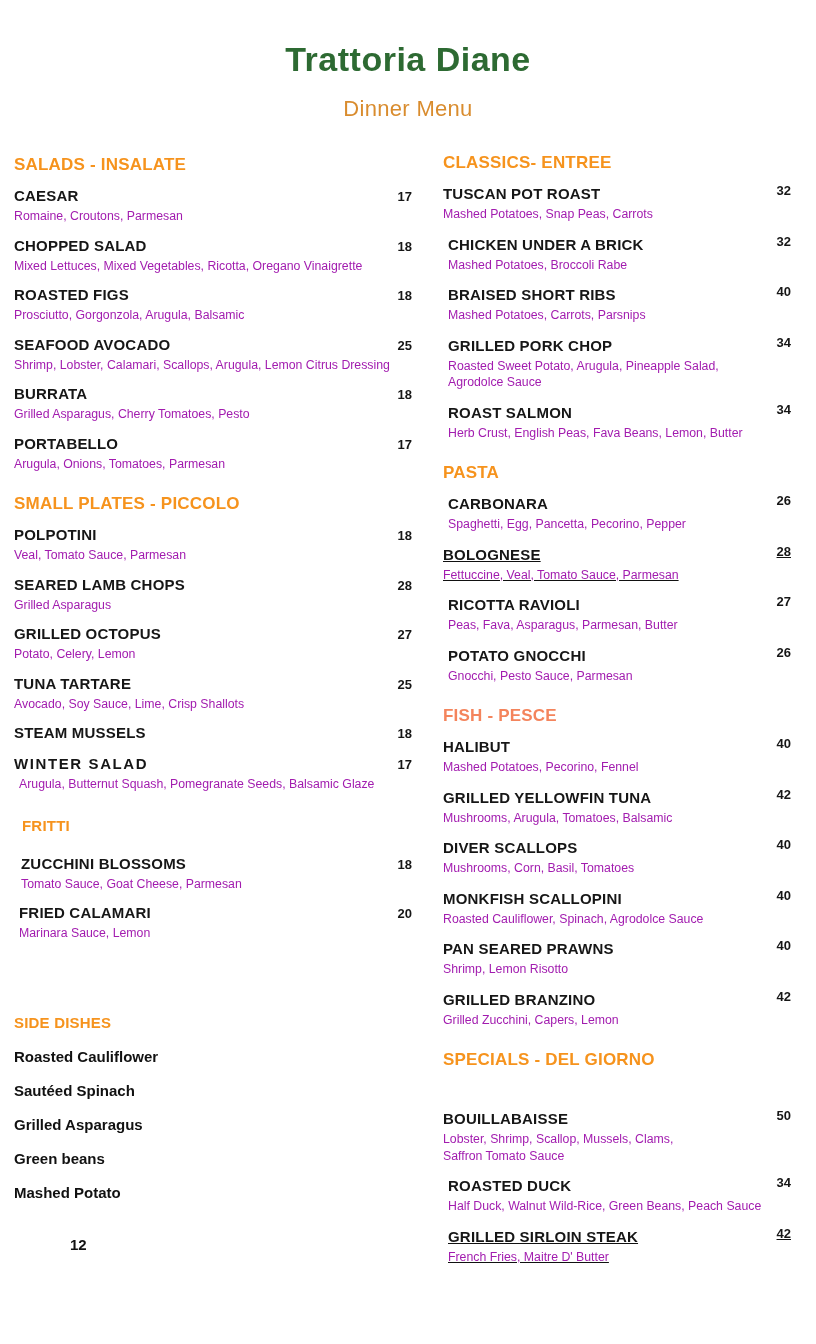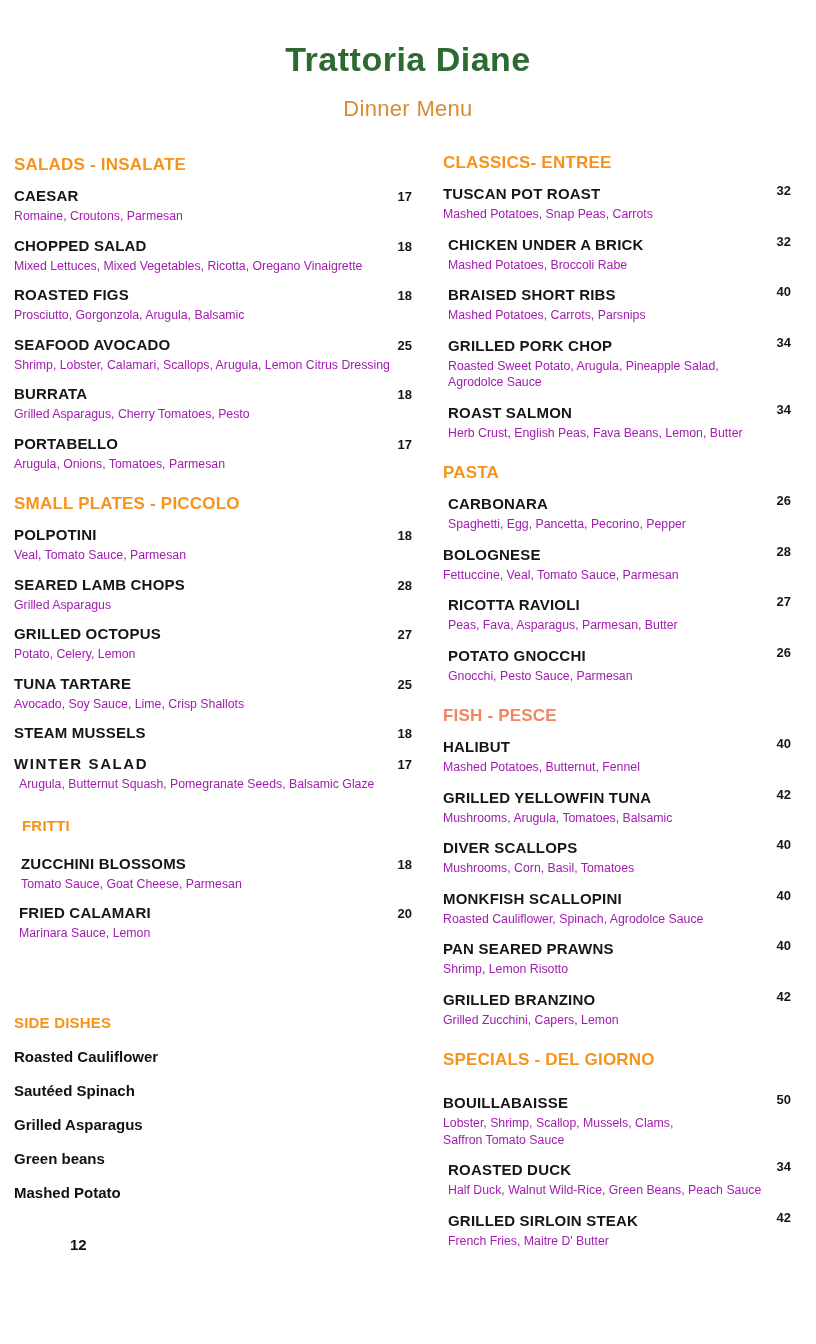--- a/index.html
+++ b/index.html
@@ -27,24 +27,24 @@
   .col-right .item { margin-bottom:13px; }
   .item .row { display:flex; justify-content:space-between; align-items:baseline; }
   .nm { font-size:15px; font-weight:bold; color:#161616; letter-spacing:0.2px; line-height:18px; }
   .pr { font-size:13px; font-weight:bold; color:#161616; line-height:18px; }
   .col-right .pr { position:relative; top:-4px; }
   .ds { margin-top:2px; font-size:12.3px; color:#a21caf; line-height:16.5px; }
 
   .ls  { letter-spacing:1.6px; }
   .ind { padding-left:5px; }
   .ind2 { padding-left:7px; }
-  .mt8  { margin-top:8px; }
+  .mt8  { margin-top:8px;text-decoration:underline; }
   .mt10 { margin-top:10px; }
   .mt12 { margin-top:12px; }
-  .mt28 { margin-top:24px; }
+  .mt28 { margin-top:40px; }
   .wrap295 { max-width:295px; }
   .wrap260 { max-width:260px; }
 
   .side-item { margin-bottom:16px; font-size:15px; font-weight:bold; color:#111; line-height:18px; }
   .side-price { margin-top:34px; padding-left:56px; font-size:15px; font-weight:bold; color:#111; }
 </style>
 </head>
 <body>
 
 <div class="page">
@@ -257,21 +257,21 @@
     </div>
 
     <div>
       <h3 class="sec coral">FISH - PESCE</h3>
 
       <div class="item">
         <div class="row">
             <span class="nm">HALIBUT</span>
             <span class="pr">40</span>
           </div>
-        <div class="ds">Mashed Potatoes, Butternut, Fennel</div>
+        <div class="ds">Mashed Potatoes, Pecorino, Fennel</div>
       </div>
       <div class="item">
         <div class="row">
             <span class="nm">GRILLED YELLOWFIN TUNA</span>
             <span class="pr">42</span>
           </div>
         <div class="ds">Mushrooms, Arugula, Tomatoes, Balsamic</div>
       </div>
       <div class="item">
         <div class="row">

